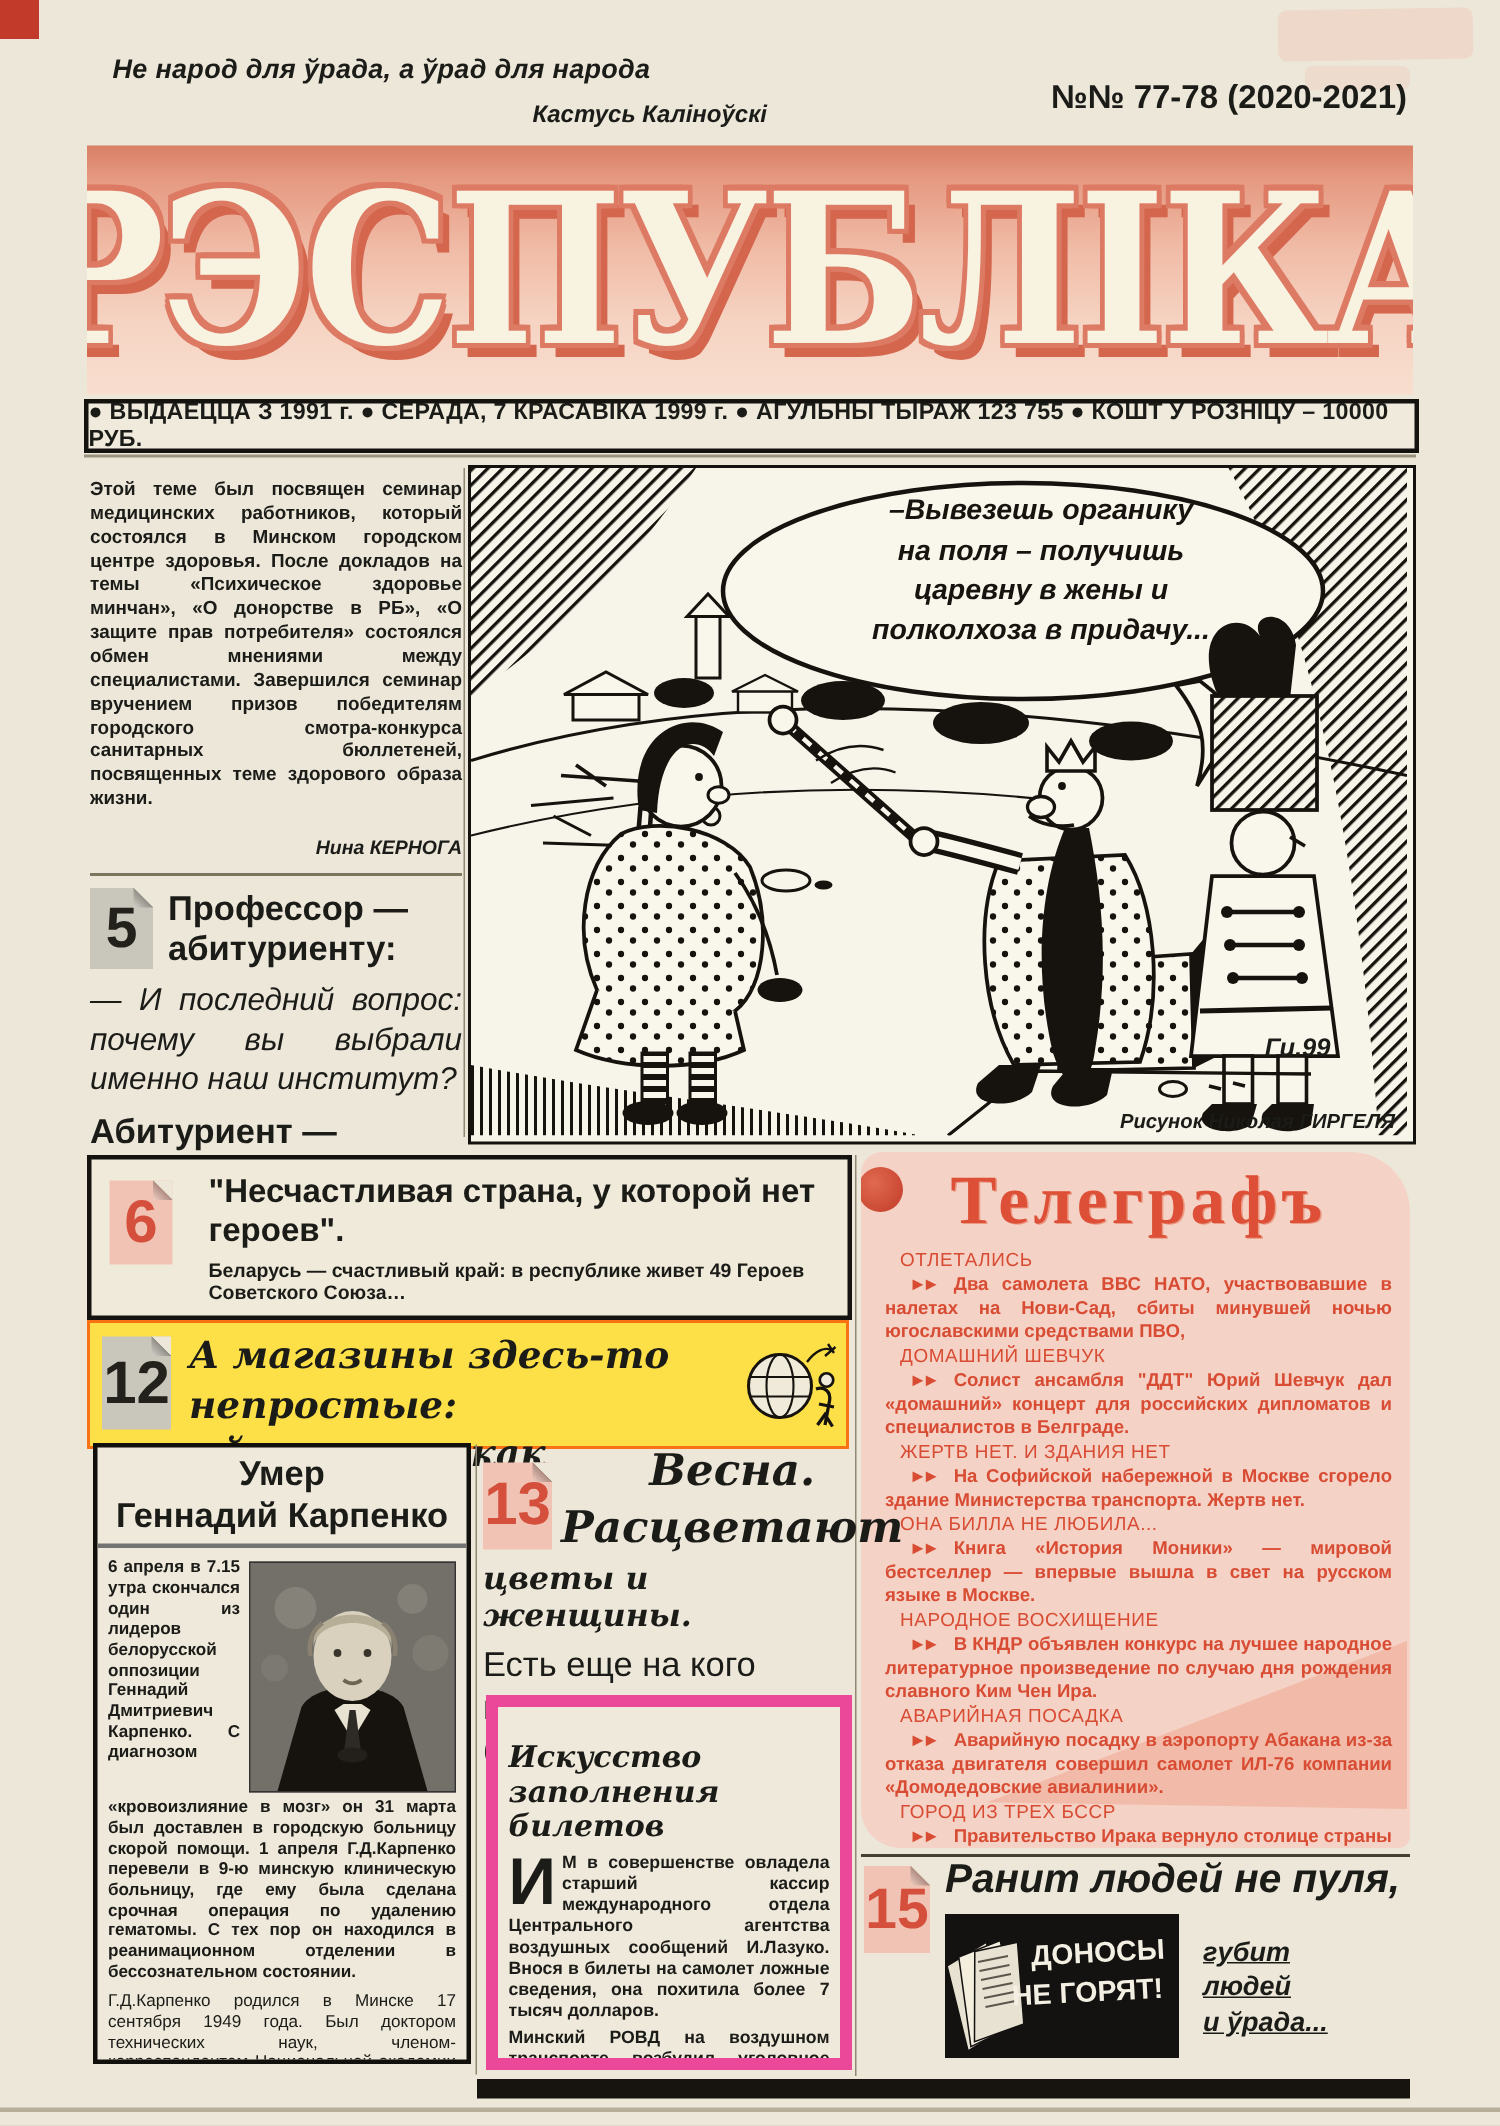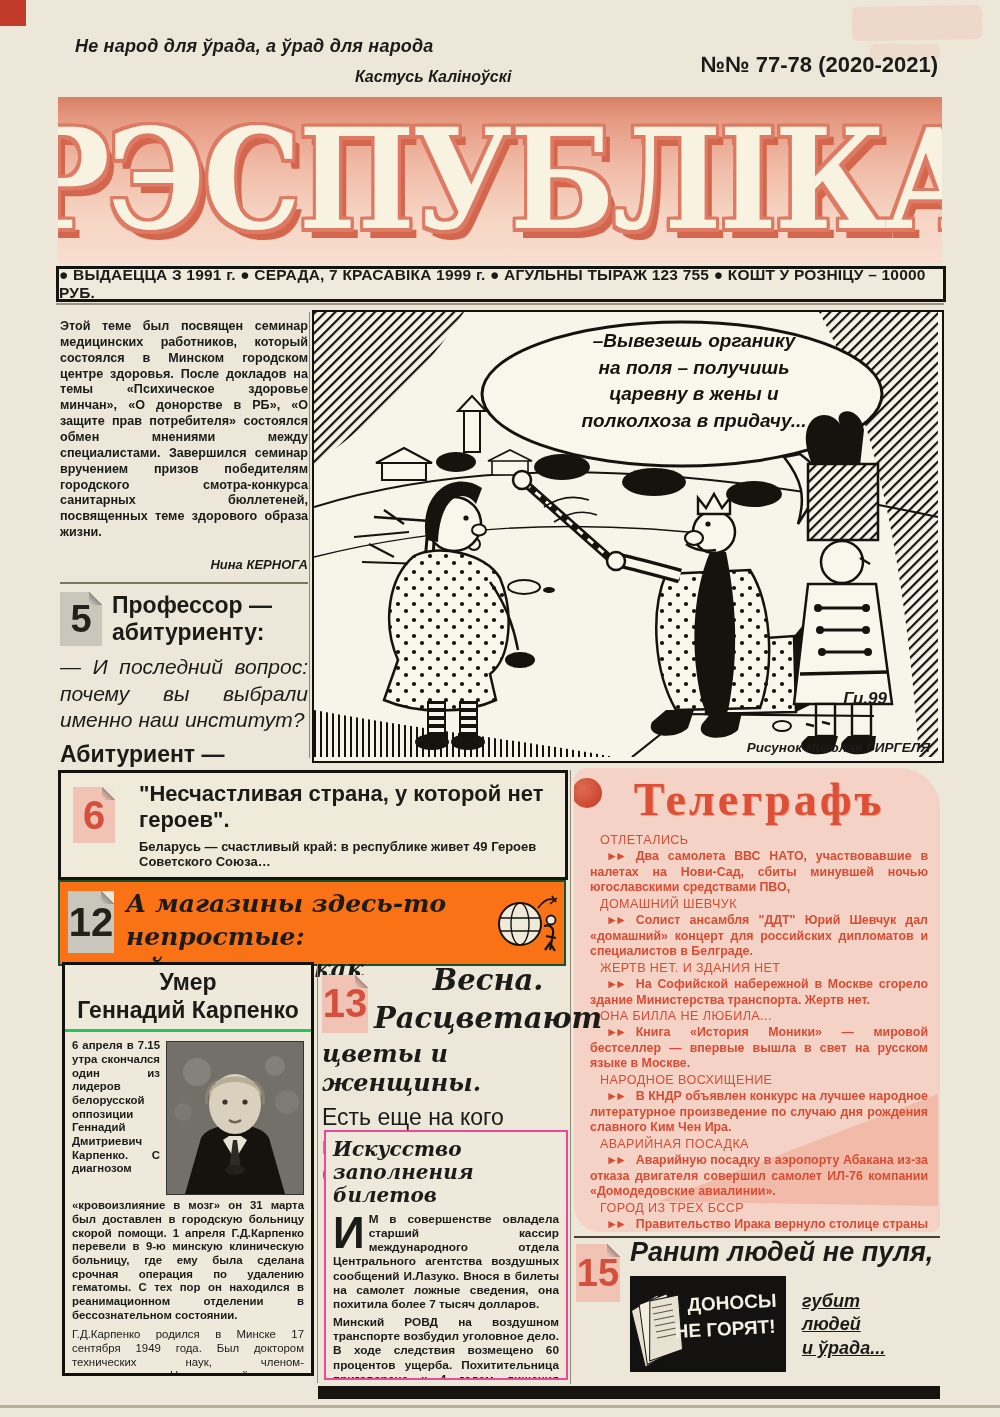--- a/index.html
+++ b/index.html
@@ -63,44 +63,44 @@
   .cartoon-caption{position:absolute;right:12px;bottom:6px;font-size:13.5px;font-weight:bold;font-style:italic;}
 
   
   .item6{left:58px;top:770px;width:504px;height:104px;border:3px solid #15130f;background:#efead9;}
   .i6-badge{position:absolute;left:12px;top:14px;width:42px;height:56px;font-size:40px;}
   .i6-text{position:absolute;left:78px;top:8px;width:412px;}
   .i6-head{font-size:22px;font-weight:bold;line-height:1.2;}
   .i6-sub{font-size:13px;font-weight:bold;line-height:1.2;margin-top:5px;}
 
   
-  .item12{left:58px;top:880px;width:504px;height:82px;border:2px solid #14532d;background:#f97316;text-decoration:underline;}
+  .item12{left:58px;top:880px;width:504px;height:82px;border:2px solid #f97316;background:#fde047;text-decoration:underline;}
   .i12-badge{position:absolute;left:8px;top:9px;width:46px;height:62px;font-size:40px;}
   .i12-text{position:absolute;left:66px;top:6px;width:360px;font-family:"DejaVu Serif",serif;
     font-weight:bold;font-size:25px;line-height:1.3;font-style:italic;}
   .i12-globe{position:absolute;right:4px;top:6px;}
 
   
   .karp{left:62px;top:962px;width:252px;height:414px;border:3px solid #12100c;background:#eee9da;box-sizing:border-box;overflow:hidden;}
-  .karp-head{border-bottom:3px solid #22c55e;text-align:center;padding:4px 2px 5px 2px;font-weight:bold;font-size:23px;line-height:1.2;}
+  .karp-head{border-bottom:3px solid #737373;text-align:center;padding:4px 2px 5px 2px;font-weight:bold;font-size:23px;line-height:1.2;}
   .karp-body{padding:7px 7px 0 7px;font-size:11.4px;line-height:1.2;text-align:justify;}
   .karp-photo{float:right;width:136px;height:152px;margin:2px 0 4px 6px;border:1px solid #333;background:#6d6a62;}
   .karp-p1{font-weight:bold;}
   .karp-p2{margin-top:6px;}
 
   
   .item13{left:322px;top:962px;width:244px;}
   .i13-row{display:flex;gap:6px;align-items:center;}
   .i13-badge{width:46px;height:58px;font-size:40px;flex:0 0 auto;margin-top:8px;}
   .i13-script{font-family:"DejaVu Serif",serif;font-style:italic;font-weight:bold;font-size:29px;line-height:1.3;text-align:center;flex:1;}
-  .i13-script3{font-family:"DejaVu Serif",serif;font-style:italic;font-weight:bold;font-size:24px;margin-top:2px;}
+  .i13-script3{font-family:"DejaVu Serif",serif;font-style:italic;font-weight:bold;font-size:21px;margin-top:2px;}
   .i13-sub{font-size:23px;line-height:1.25;margin-top:6px;}
 
   
-  .tickets{left:324px;top:1130px;width:244px;height:250px;border:2px solid #ec4899;background:#eee9da;box-sizing:border-box;padding:6px 7px;overflow:hidden;}
+  .tickets{left:324px;top:1130px;width:244px;height:250px;border:8px solid #ec4899;background:#eee9da;box-sizing:border-box;padding:22px 7px;overflow:hidden;}
   .tk-title{font-family:"DejaVu Serif",serif;font-style:italic;font-weight:bold;font-size:20px;line-height:1.15;}
   .tk-body{margin-top:5px;font-size:11.8px;line-height:1.2;font-weight:bold;text-align:justify;}
   .tk-drop{float:left;font-size:44px;line-height:.85;font-weight:bold;margin:2px 4px 0 0;}
   .tk-p2{margin-top:4px;}
 
   
   .telegraph{left:574px;top:768px;width:366px;height:464px;background:#f5d2c6;
     border-radius:14px 40px 8px 26px;box-sizing:border-box;padding:8px 12px 0 16px;overflow:hidden;}
   .telegraph:before{content:"";position:absolute;left:-2px;top:10px;width:30px;height:30px;border-radius:50%;
     background:radial-gradient(circle at 35% 35%,#e06a50,#c23b28);}

